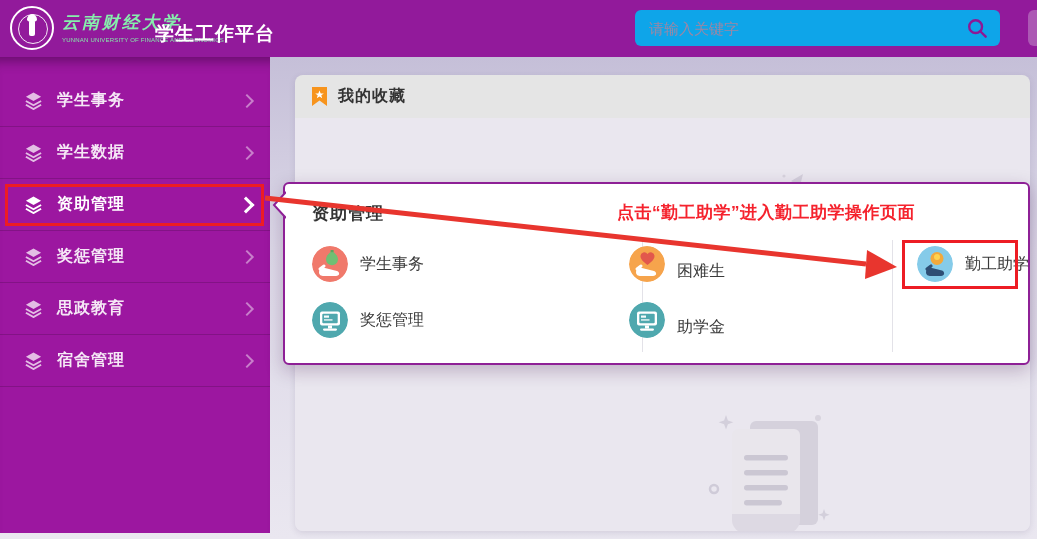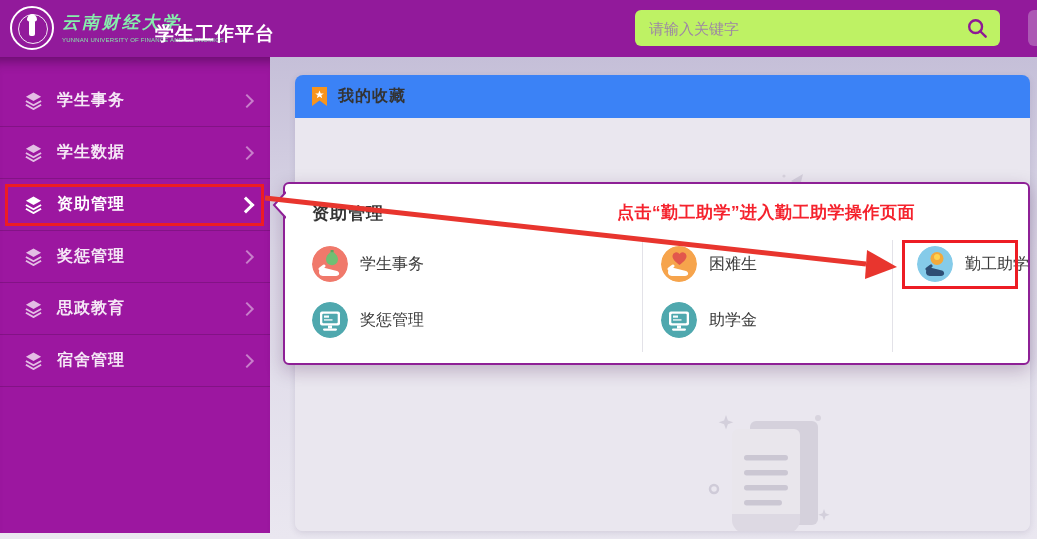--- a/index.html
+++ b/index.html
@@ -13,21 +13,21 @@
   
   .header{position:absolute;left:0;top:0;width:1037px;height:57px;background:#921A9B;z-index:30;}
   .seal{position:absolute;left:10px;top:6px;width:44px;height:44px;border:2px solid #fff;border-radius:50%;box-sizing:border-box;}
   .seal-inner{position:absolute;left:6px;top:6px;width:28px;height:28px;border:1px solid rgba(255,255,255,.9);border-radius:50%;}
   .seal-torch{position:absolute;left:17px;top:12px;width:6px;height:16px;background:#fff;border-radius:2px;}
   .seal-flame{position:absolute;left:15px;top:6px;width:10px;height:8px;background:#fff;border-radius:50% 50% 50% 50%/70% 70% 30% 30%;}
   .logo-text{position:absolute;left:62px;top:11px;color:#86efac;}
   .logo-cn{font-family:"Liberation Serif","DejaVu Serif",serif;font-style:italic;font-weight:bold;font-size:17px;letter-spacing:3px;white-space:nowrap;}
   .logo-en{font-size:6px;letter-spacing:.2px;margin-top:3px;white-space:nowrap;opacity:.95;}
   .app-title{position:absolute;left:155px;top:21px;color:#fff;font-size:19px;font-weight:bold;letter-spacing:1px;}
-  .searchbox{position:absolute;left:635px;top:10px;width:365px;height:36px;background:#bef264;border-radius:6px;display:flex;align-items:center;box-sizing:border-box;padding:0 12px;}
+  .searchbox{position:absolute;left:635px;top:10px;width:365px;height:36px;background:#0ea5e9;border-radius:6px;display:flex;align-items:center;box-sizing:border-box;padding:0 12px;}
   .searchbox input{flex:1;border:none;outline:none;background:transparent;font-size:15px;color:#5b4462;font-family:inherit;}
   .searchbox input::placeholder{color:#9d87a4;}
   .search-ic{width:22px;height:22px;flex:0 0 auto;cursor:pointer;}
   .hdr-corner{position:absolute;left:1028px;top:10px;width:22px;height:36px;background:#AC58B4;border-radius:6px;}
 
   
   .page-bg{position:absolute;left:0;top:57px;width:1037px;height:482px;
     background:linear-gradient(180deg,#C5BFD8 0%,#DCD8E7 40%,#EAE7F0 100%);z-index:1;}
 
   
@@ -39,39 +39,39 @@
   .mi .lyr{width:19px;height:19px;opacity:.72;flex:0 0 auto;}
   .mi .lbl{margin-left:14px;color:rgba(255,255,255,.9);font-size:16px;font-weight:bold;letter-spacing:1px;flex:1;}
   .mi .chev{width:8px;height:8px;border-top:2px solid rgba(255,255,255,.45);border-right:2px solid rgba(255,255,255,.45);transform:rotate(45deg);flex:0 0 auto;}
   .mi.active .lyr{opacity:1;}
   .mi.active .lbl{color:#fff;}
   .mi.active .chev{border-top:3px solid #fff;border-right:3px solid #fff;width:9px;height:9px;}
 
   
   .card{position:absolute;left:295px;top:75px;width:735px;height:456px;border-radius:8px;overflow:hidden;z-index:3;
     box-shadow:0 2px 6px rgba(80,70,110,.15);}
-  .card-hd{height:43px;background:#3b82f6;display:flex;align-items:center;padding-left:16px;}
+  .card-hd{height:43px;background:#e5e5e5;display:flex;align-items:center;padding-left:16px;}
   .card-hd .ttl{margin-left:10px;font-size:16px;font-weight:bold;color:#333;letter-spacing:1px;}
   .card-bd{height:413px;background:#EAE7EF;position:relative;}
   .illus-box{position:absolute;left:438px;top:53px;opacity:.85;}
   .illus-doc{position:absolute;left:411px;top:293px;}
 
   
   .popup{position:absolute;left:283px;top:182px;width:747px;height:183px;background:#fff;
     border:2px solid #8E2096;border-radius:6px;box-sizing:border-box;z-index:20;
     box-shadow:0 6px 18px rgba(60,10,70,.25);}
   .popup .caret{position:absolute;left:-13px;top:6px;}
   .popup-title{position:absolute;left:27px;top:18px;font-size:17px;font-weight:bold;color:#333;letter-spacing:1px;}
   .vdiv{position:absolute;top:56px;width:1px;height:112px;background:#E3E2E8;}
   .vdiv.d1{left:357px;} .vdiv.d2{left:607px;}
   .pitem{position:absolute;display:flex;align-items:center;cursor:pointer;}
   .app-ic{width:36px;height:36px;border-radius:50%;flex:0 0 auto;display:block;}
   .pitem .plbl{margin-left:12px;font-size:16px;color:#3a3a3a;white-space:nowrap;}
   .p-r1{top:62px;} .p-r2{top:118px;}
-  .p-c1{left:27px;} .p-c2{left:376px;} .p-c3{left:632px;}
+  .p-c1{left:27px;} .p-c2{left:344px;align-items:flex-end;} .p-c3{left:632px;}
 
   
   .anno{position:absolute;inset:0;z-index:40;pointer-events:none;padding-left:20px;}
   .redbox{position:absolute;border:3px solid #ED1C24;box-sizing:border-box;}
   .rb1{left:5px;top:184px;width:259px;height:42px;}
   .rb2{left:902px;top:240px;width:116px;height:49px;}
   .anno-text{position:absolute;left:617px;top:201px;font-size:17px;font-weight:bold;color:#F5222D;letter-spacing:.5px;white-space:nowrap;}
   .arrow-svg{position:absolute;left:0;top:0;}
 </style>
 </head>

